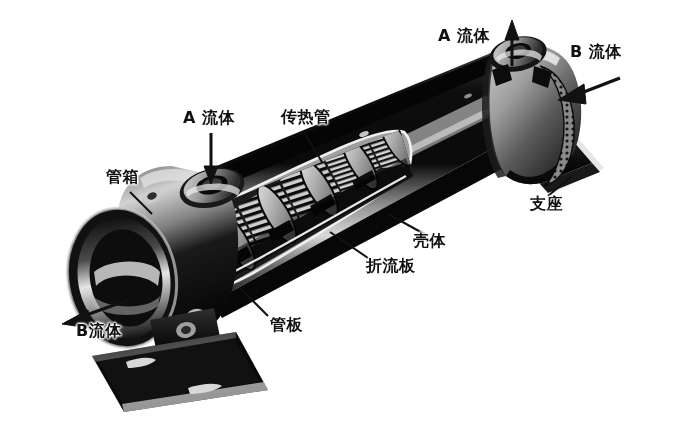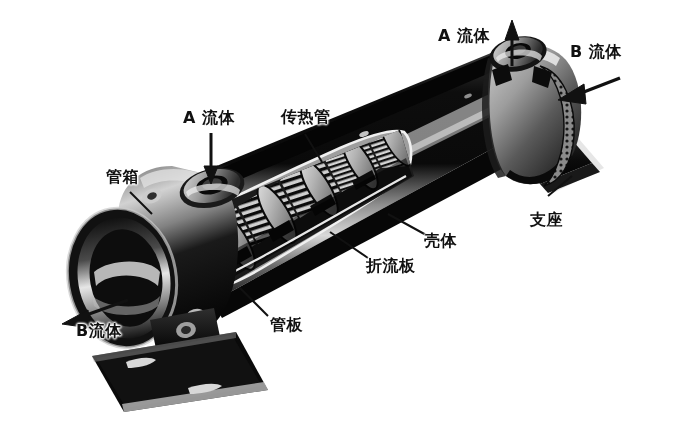--- a/index.html
+++ b/index.html
@@ -382,23 +382,23 @@
   <div class="callout-label" style="left:438px; top:28px;">A 流体</div>
 
   <div class="callout-label" style="left:570px; top:44px;">B 流体</div>
 
   <div class="callout-label" style="left:183px; top:110px;">A 流体</div>
 
   <div class="callout-label" style="left:281px; top:109px;">传热管</div>
 
   <div class="callout-label" style="left:106px; top:169px;">管箱</div>
 
-  <div class="callout-label" style="left:530px; top:212px;text-align:center;">支座</div>
-
-  <div class="callout-label" style="left:424px; top:233px;">壳体</div>
+  <div class="callout-label" style="left:530px; top:196px;text-align:center;">支座</div>
+
+  <div class="callout-label" style="left:413px; top:233px;">壳体</div>
 
   <div class="callout-label" style="left:366px; top:258px;">折流板</div>
 
   <div class="callout-label" style="left:270px; top:317px;">管板</div>
 
   <div class="callout-label" style="left:76px; top:323px;">B流体</div>
 
 </div>
 
 </body></html>

